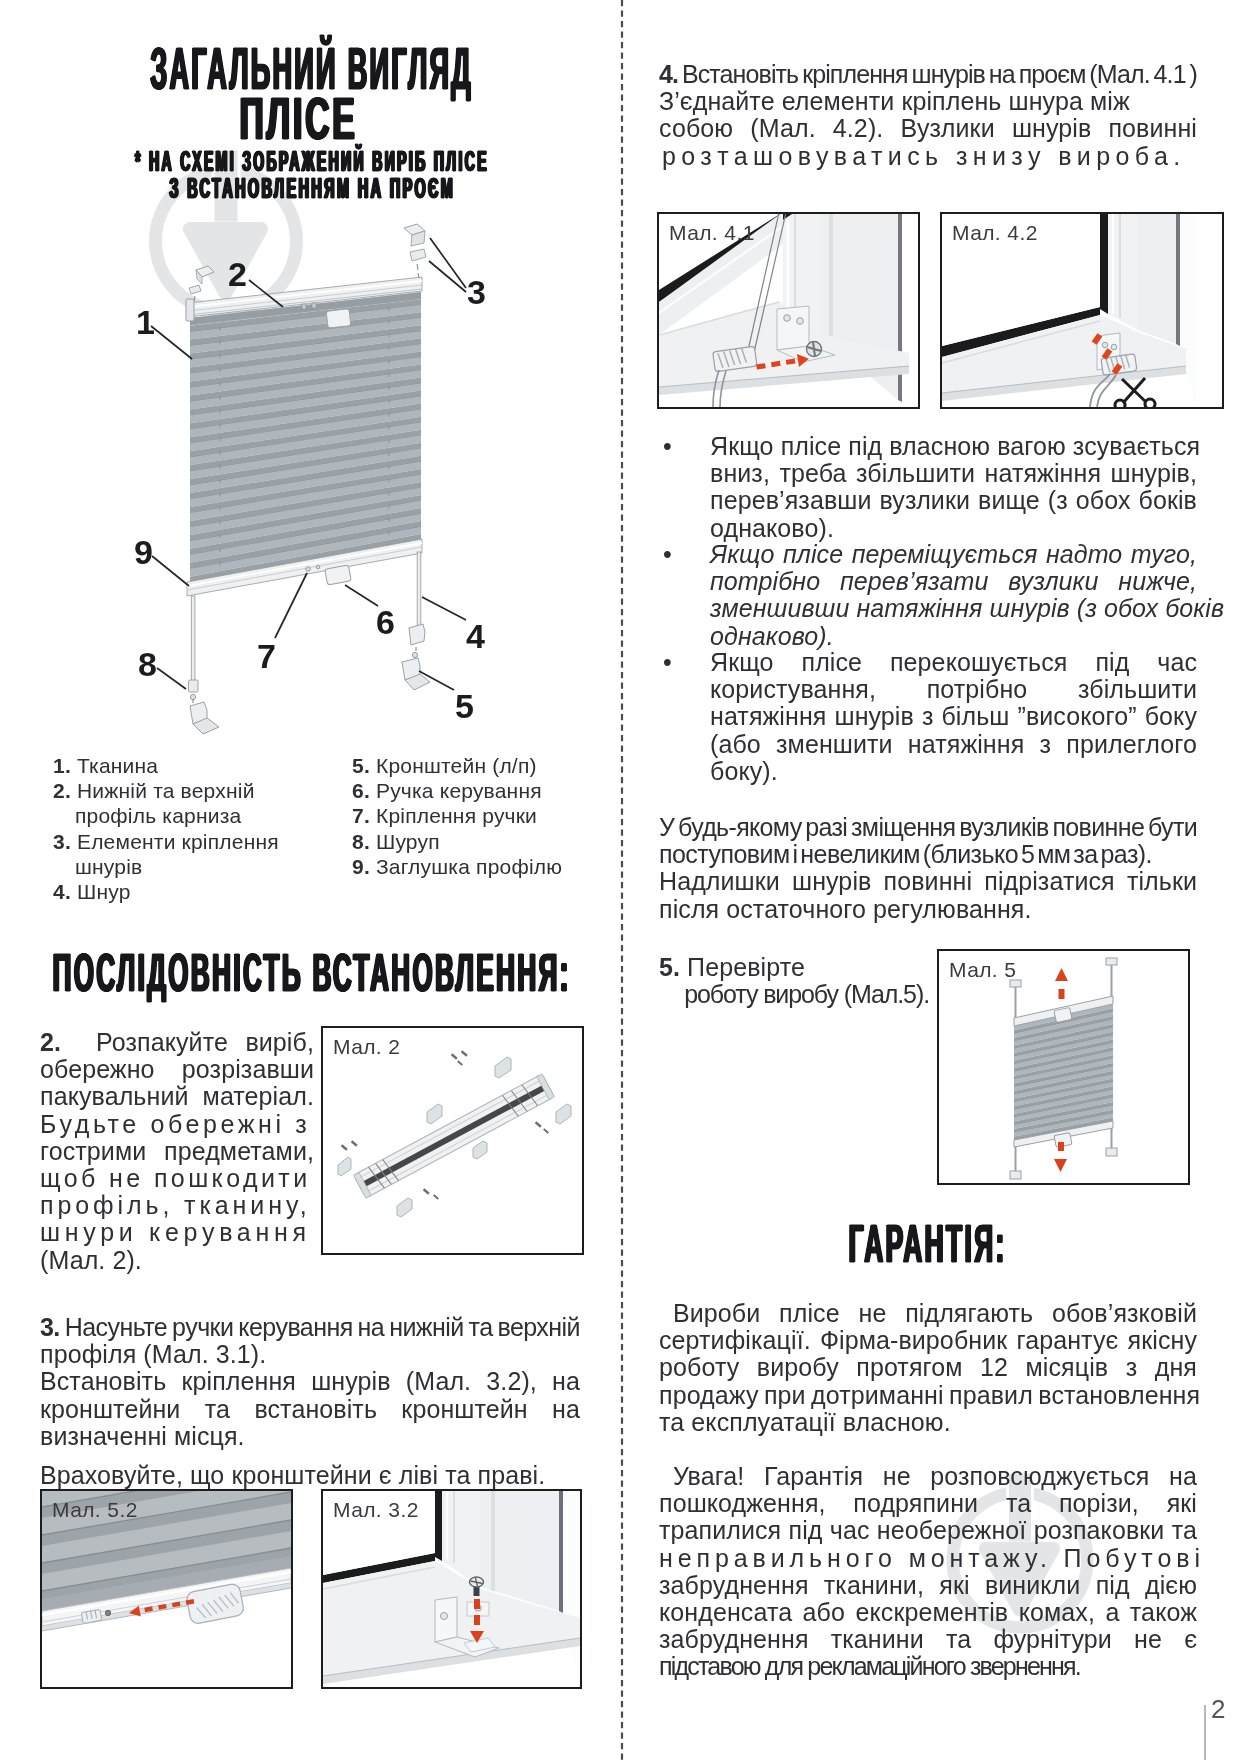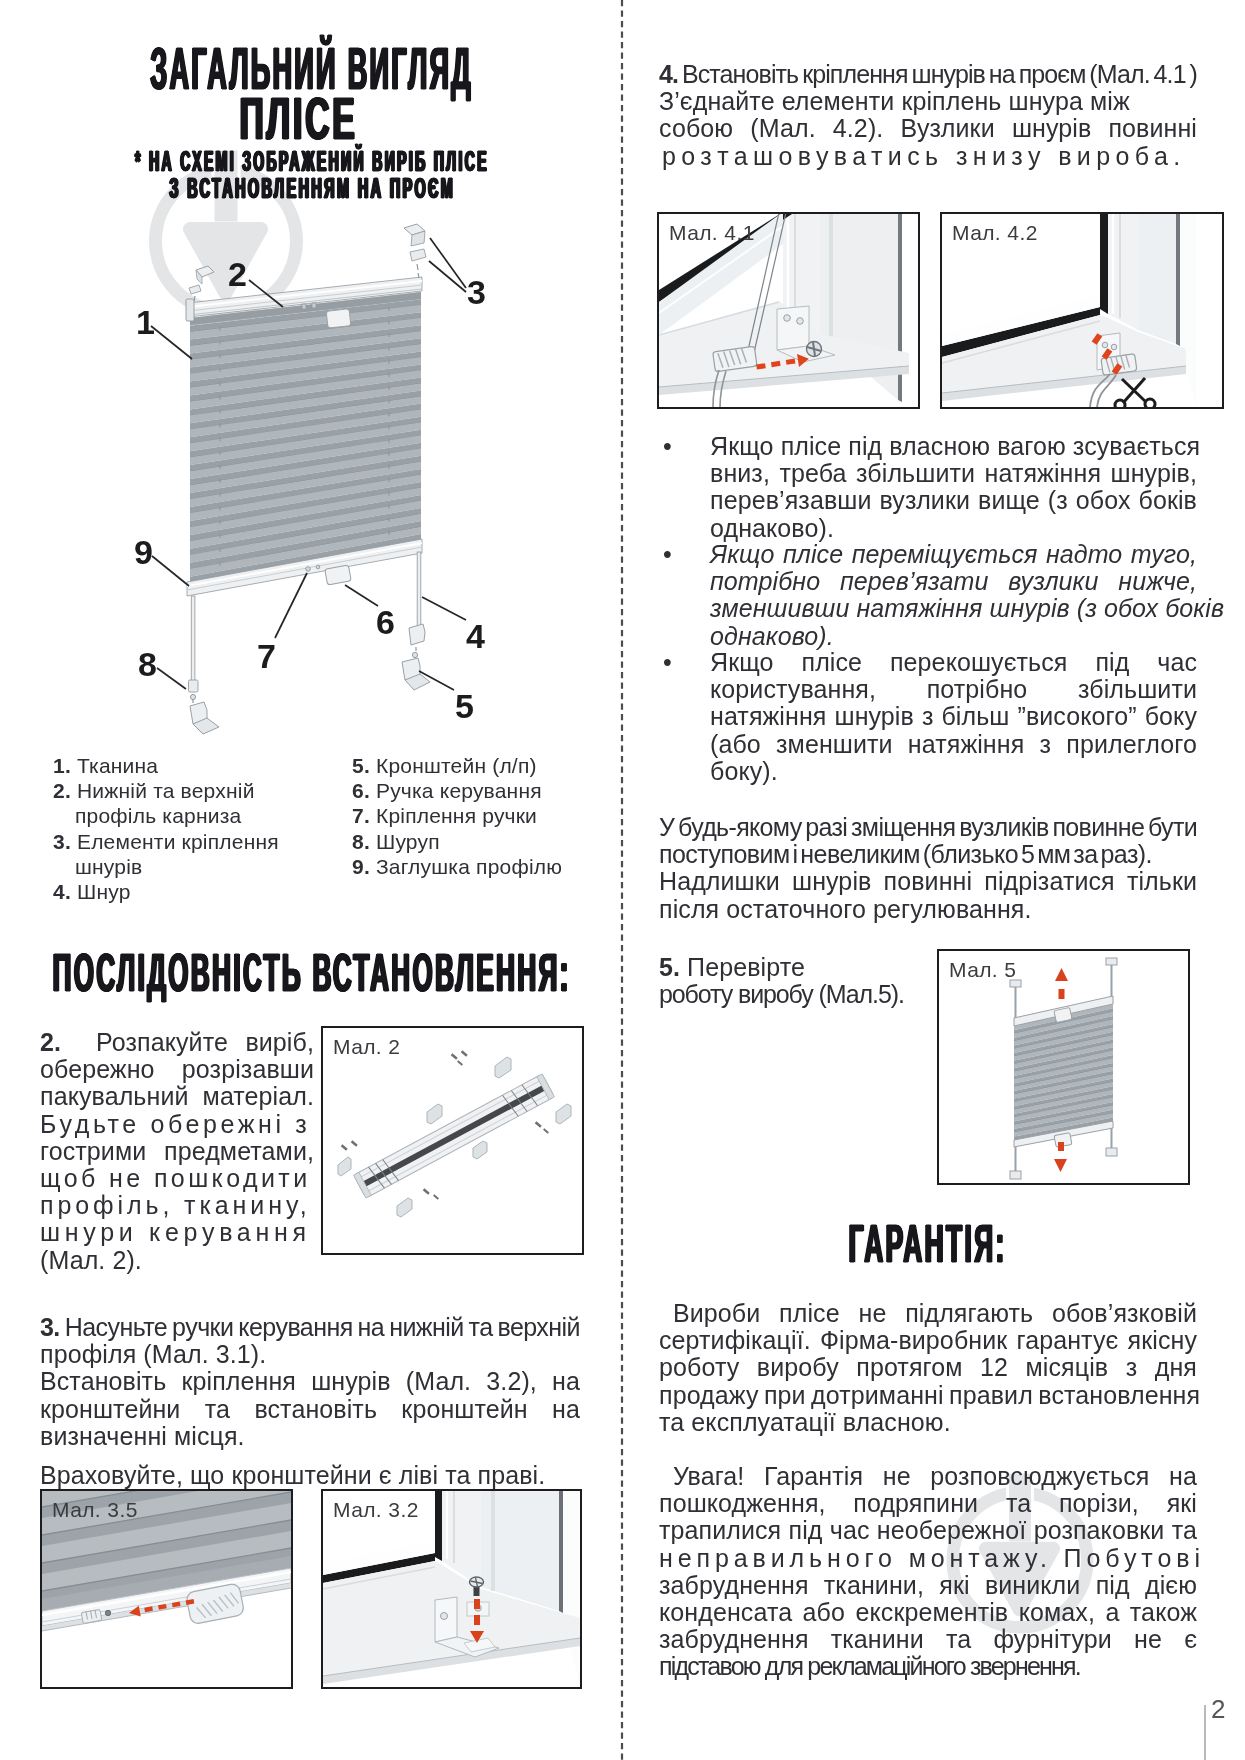--- a/index.html
+++ b/index.html
@@ -134,21 +134,21 @@
 
 <div class="abs p" style="left:659px;top:814px;width:538px;">
   <div class="j" style="word-spacing:-3px;letter-spacing:-0.65px;">У будь-якому разі зміщення вузликів повинне бути</div>
   <div class="l" style="word-spacing:-3.5px;letter-spacing:-0.55px;">поступовим і невеликим (близько 5 мм за раз).</div>
   <div class="j">Надлишки шнурів повинні підрізатися тільки</div>
   <div class="l">після остаточного регулювання.</div>
 </div>
 
 <div class="abs p" style="left:659px;top:954px;width:270px;">
   <div class="l"><b>5.</b> Перевірте</div>
-  <div class="l" style="letter-spacing:-1.1px;">роботу виробу (Мал.5).</div>
+  <div class="l" style="letter-spacing:-1.1px;text-align:right;">роботу виробу (Мал.5).</div>
 </div>
 
 <div class="abs h c" style="left:659px;top:1212px;width:538px;font-size:54px;">
   <span class="hw" style="transform:scaleX(0.486);">ГАРАНТІЯ:</span>
 </div>
 
 <div class="abs p" style="left:659px;top:1300px;width:538px;">
   <div class="j" style="padding-left:14px;">Вироби плісе не підлягають обов’язковій</div>
   <div class="j">сертифікації. Фірма-виробник гарантує якісну</div>
   <div class="j">роботу виробу протягом 12 місяців з дня</div>
@@ -246,21 +246,21 @@
   </g>
   <circle cx="66" cy="122" r="2.7" fill="#7d848a" stroke="#565c61" stroke-width="0.8"></circle>
   <g fill="#da421c" transform="rotate(-10 115 114)">
     <polygon points="86,117 97,111.5 97,122.5"></polygon>
     <rect x="102" y="114.5" width="8" height="4.5"></rect>
     <rect x="116" y="114.5" width="8" height="4.5"></rect>
     <rect x="130" y="114.5" width="8" height="4.5"></rect>
     <rect x="144" y="114.5" width="8" height="4.5"></rect>
   </g>
 </svg>
-<div class="figlab">Мал. 3.5</div>
+<div class="figlab">Мал. 5.2</div>
 </div>
 
 <div class="fig" style="left:321px;top:1489px;width:261px;height:200px;">
 <svg width="257" height="196" viewBox="0 0 257 196">
   <polygon points="119,0 158,0 158,96 119,70" fill="#f0f2f3"></polygon>
   <line x1="124" y1="0" x2="124" y2="68" stroke="#ffffff" stroke-width="2"></line>
   <line x1="131" y1="0" x2="131" y2="72" stroke="#c4cacf" stroke-width="1"></line>
   <polygon points="158,0 236,0 236,120 158,96" fill="#edf0f2"></polygon>
   <line x1="170" y1="0" x2="170" y2="100" stroke="#dbe0e3" stroke-width="4"></line>
   <polygon points="236,0 240,0 240,122 236,120" fill="#6a7076"></polygon>

